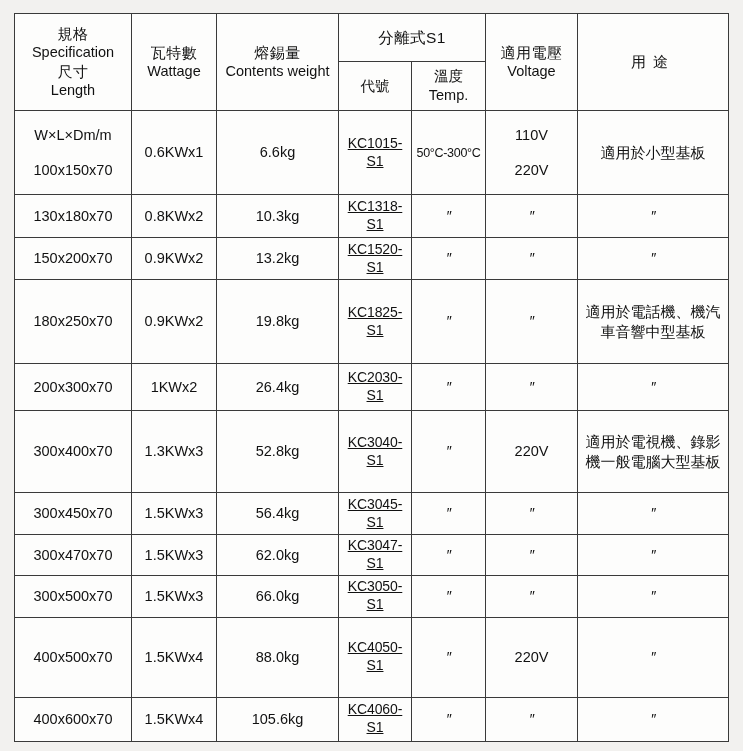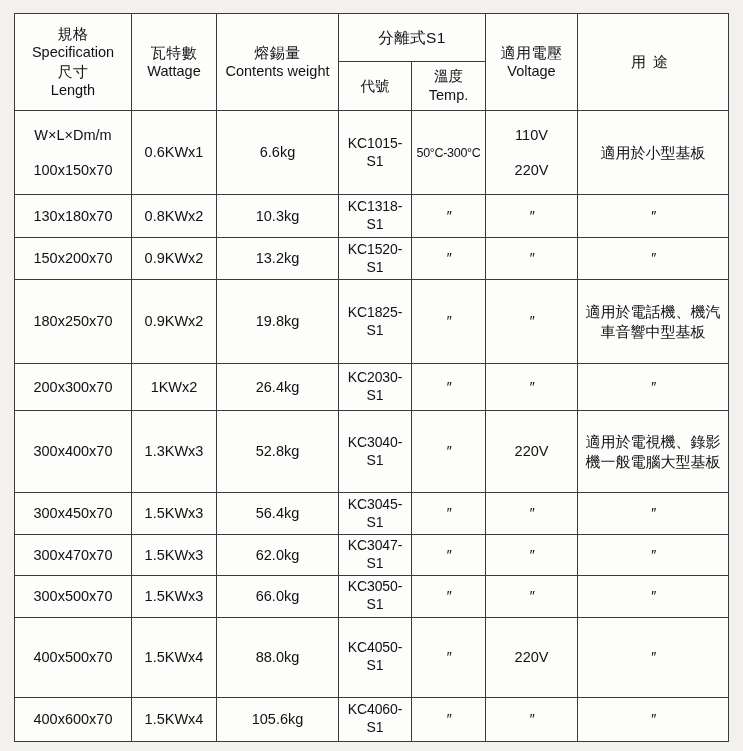--- a/index.html
+++ b/index.html
@@ -82,20 +82,21 @@
   .cell-line {
     display: block;
     white-space: nowrap;
   }
   .cell-line + .cell-line {
     margin-top: 16px;
   }
   td.cell-code {
     font-size: 14px;
     letter-spacing: -0.1px;
+    text-decoration: underline;
   }
   td.cell-temp {
     font-size: 12.5px;
     letter-spacing: -0.3px;
   }
   td.cell-use {
     font-size: 15px;
     line-height: 1.45;
   }
   .ditto {

